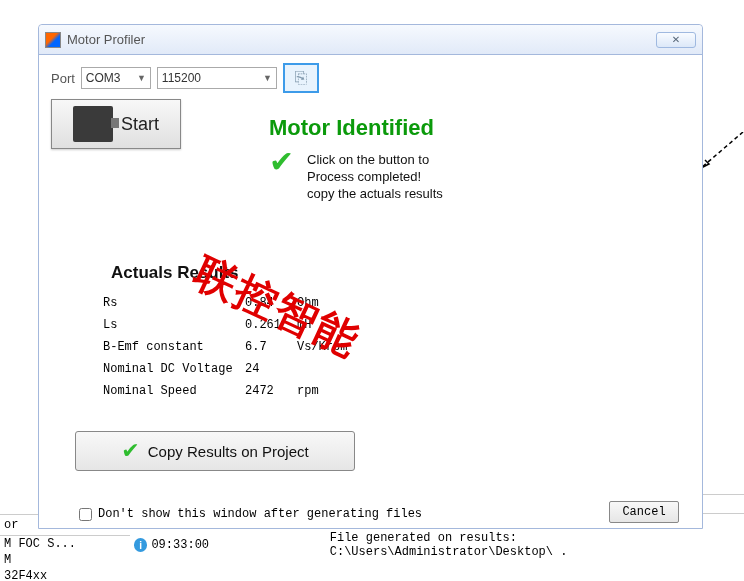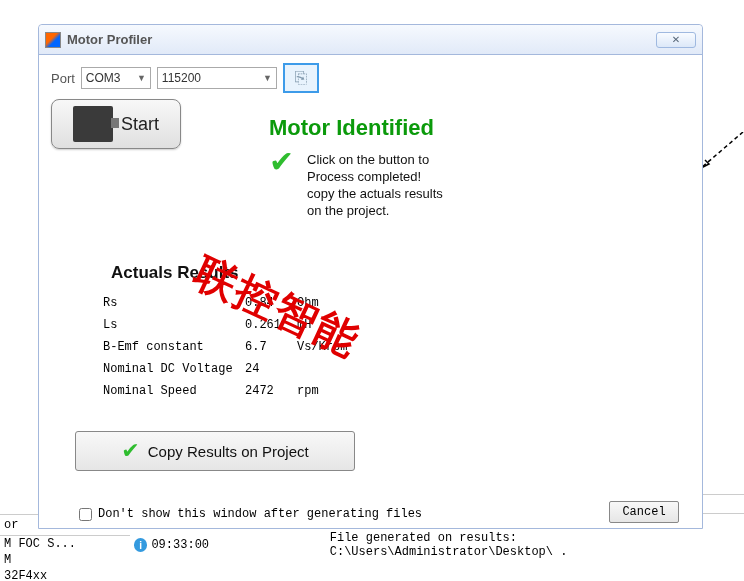--- a/index.html
+++ b/index.html
@@ -21,21 +21,21 @@
       align-items: center;
       padding: 0 6px;
       border-radius: 4px 4px 0 0;
     }
     .titlebar .app-icon {
       width: 16px; height: 16px; margin-right: 6px;
       display: inline-block;
       background: linear-gradient(135deg, #ff6600 40%, #0066ff 60%);
       border: 1px solid #888;
     }
-    .titlebar .title { color: #555; font-size: 13px; flex: 1; font-weight: bold; }
+    .titlebar .title { color: #555; font-size: 13px; flex: 1; }
     .titlebar .close-btn {
       width: 40px; height: 16px;
       border: 1px solid #9fb9e0;
       background: linear-gradient(#f8fbff, #dce8f8);
       border-radius: 3px;
       display: flex; align-items: center; justify-content: center;
       font-size: 10px; color: #567;
       cursor: pointer;
     }
     
@@ -56,21 +56,21 @@
       border: 2px solid #3d9be9;
       background: #e8f3fd;
       display: flex; align-items: center; justify-content: center;
       font-size: 16px; color: #8098ac;
     }
     
     .start-btn {
       width: 130px; height: 50px;
       border: 1px solid #888;
       background: linear-gradient(#f8f8f8, #e0e0e0);
-      border-radius: 8px;
+      border-radius: 0;
       display: flex; align-items: center; justify-content: center; gap: 8px;
       font-size: 18px; color: #222;
       cursor: pointer;
       box-shadow: 0 1px 2px rgba(0,0,0,0.2);
     }
     .motor-iconbox { width: 40px; height: 36px; background: #3a3a3a; border-radius: 2px; position: relative; }
     .motor-iconbox::after { content: ""; position: absolute; right: -6px; top: 12px; width: 8px; height: 10px; background: #777; }
     
     .heading {
       position: absolute; left: 230px; top: 60px;
@@ -247,21 +247,20 @@
       <span>Start</span>
     </div>
 
     <div class="heading">Motor Identified</div>
     <div class="status-row">
       <div class="checkmark-big">✔</div>
       <div class="status-text">
         <div>Click on the button to</div>
         <div>Process completed!</div>
         <div>copy the actuals results</div>
-        <div>on the project.</div>
       </div>
     </div>
 
     <div class="results-h">Actuals Results</div>
     <table class="results-table">
       <tbody>
           <tr>
             <td class="lbl">Rs</td>
             <td class="val">0.84</td>
             <td>Ohm</td>

